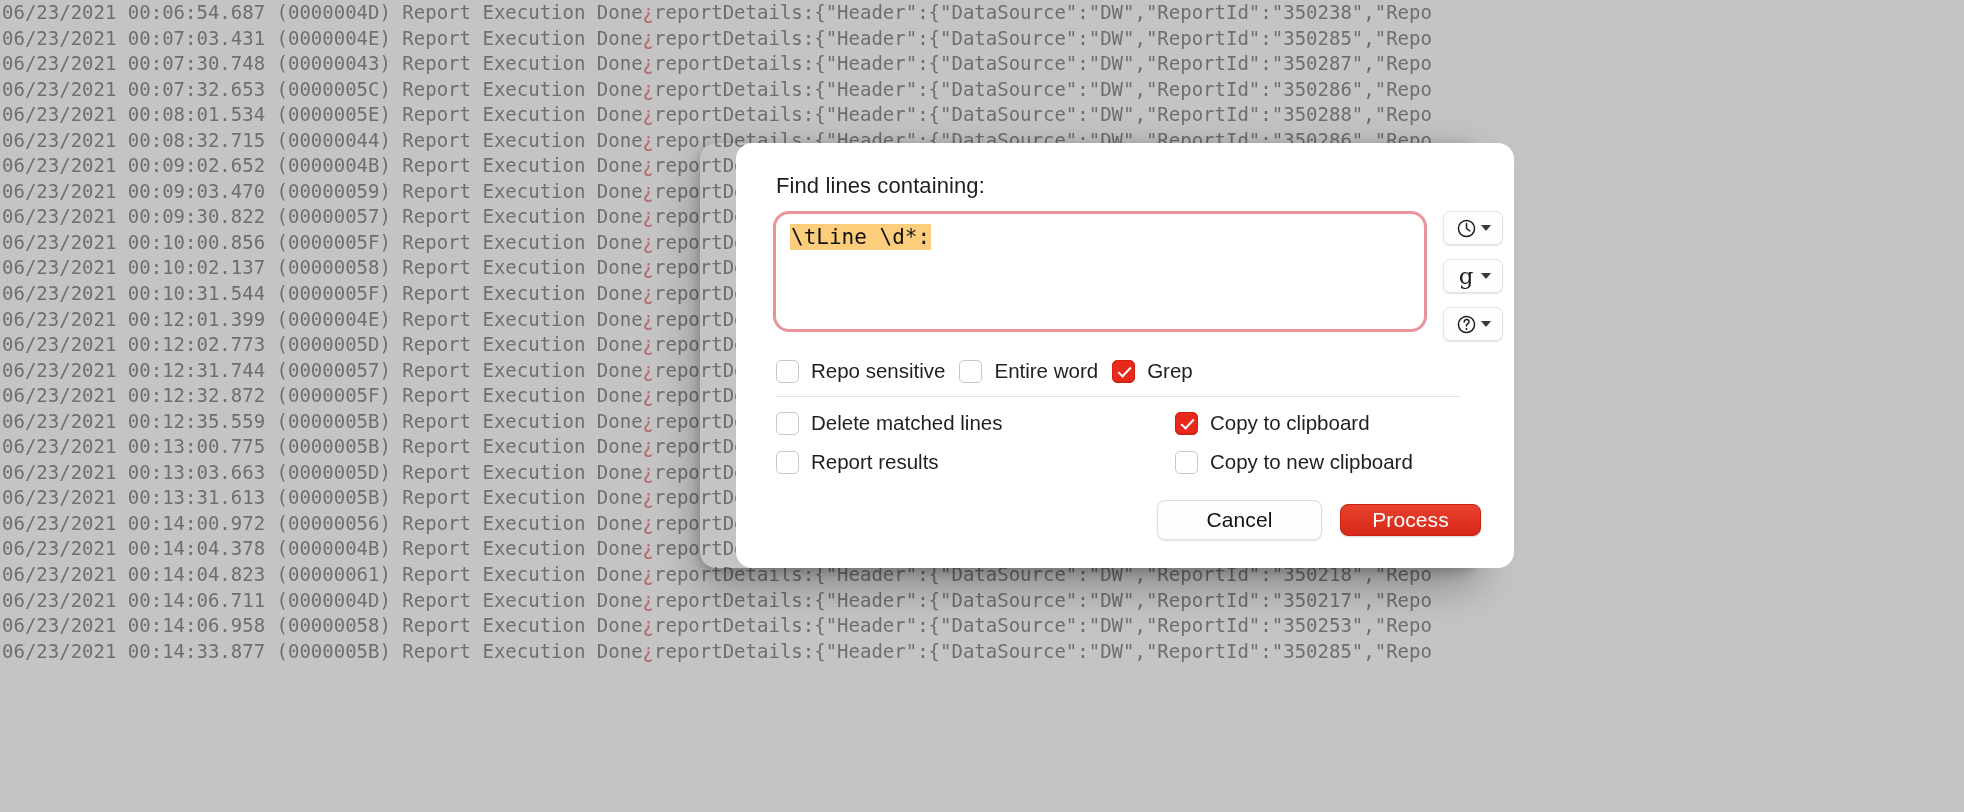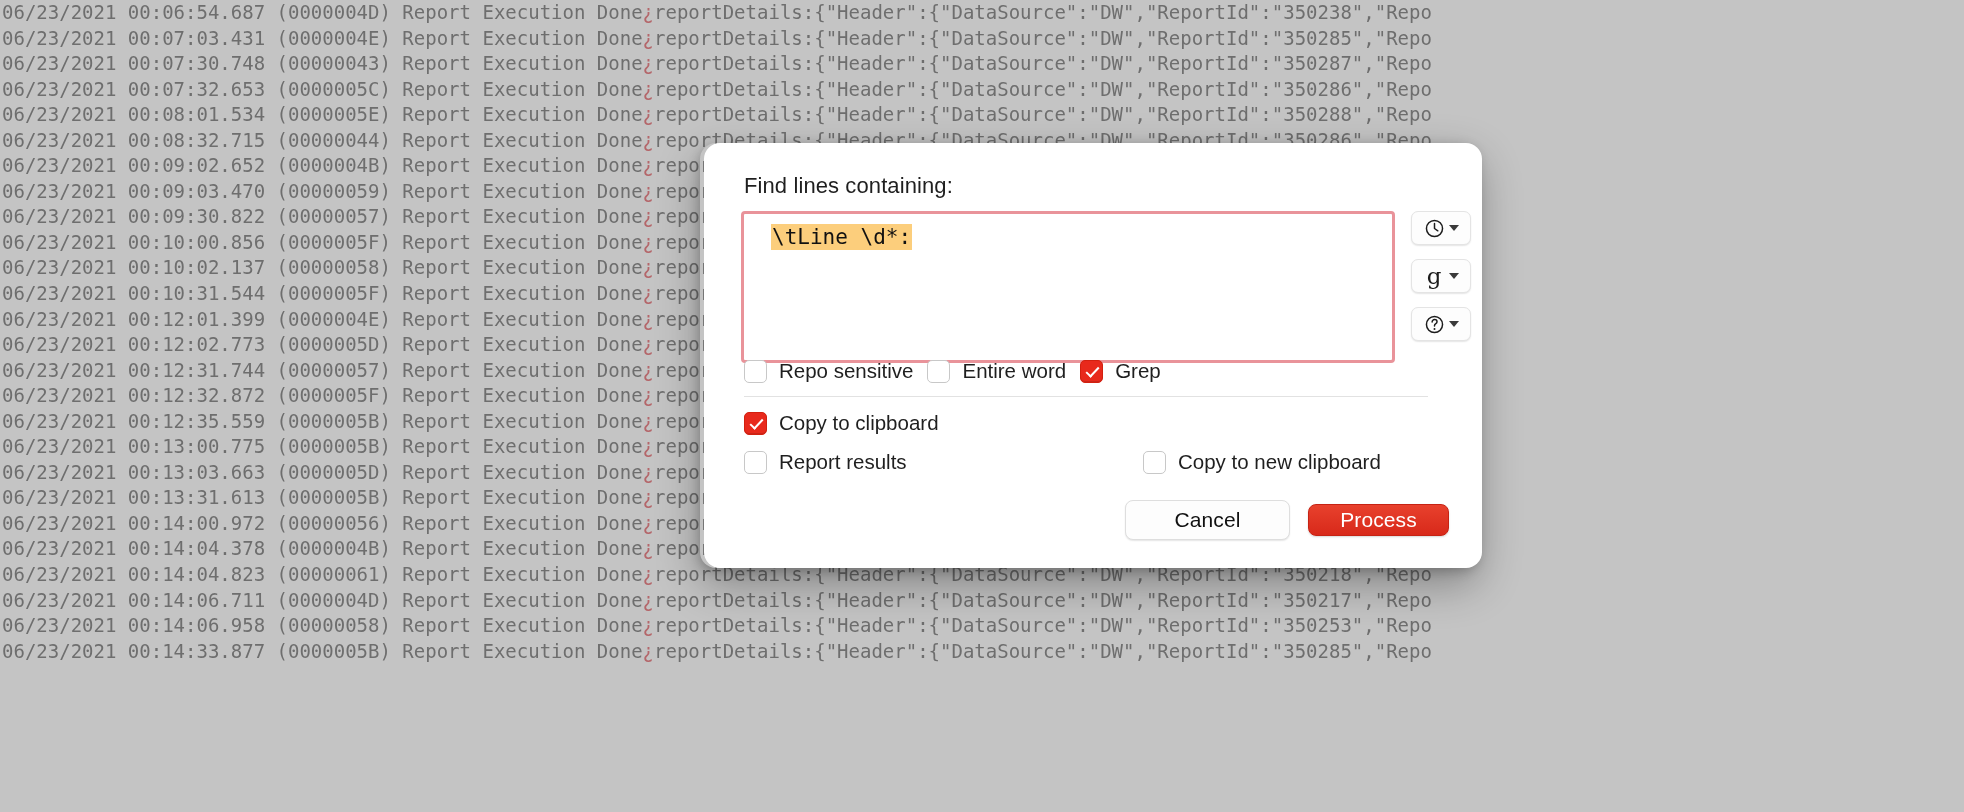--- a/index.html
+++ b/index.html
@@ -47,21 +47,21 @@
     width: 778px;
     height: 425px;
     border-radius: 16px;
     box-shadow: 0 16px 44px rgba(0,0,0,0.33), 0 3px 12px rgba(0,0,0,0.22);
     pointer-events: none;
   }
 
   
   .dialog {
     position: absolute;
-    left: 704px;
+    left: 736px;
     top: 143px;
     width: 778px;
     height: 425px;
     background: #ffffff;
     border-radius: 16px;
     box-sizing: border-box;
   }
 
   .dialog-title {
     position: absolute;
@@ -71,26 +71,26 @@
     color: #1f1f1f;
     letter-spacing: 0.1px;
   }
 
   
   .search-field {
     position: absolute;
     left: 37px;
     top: 68px;
     width: 654px;
-    height: 152px;
+    height: 121px;
     box-sizing: border-box;
     background: #ffffff;
     border: 3px solid #e9939a;
-    border-radius: 4px;
-    padding: 9px 27px;
+    border-radius: 16px;
+    padding: 9px 14px;
     overflow: hidden;
   }
   .search-value {
     display: inline;
     font-family: "DejaVu Sans Mono", "Liberation Mono", monospace;
     font-size: 21px;
     line-height: 28px;
     color: #111111;
     background: #fcce7c;
     box-decoration-break: clone;
@@ -333,20 +333,24 @@
         <div class="cb">
           <span class="box checked"></span>
           <span class="cb-label">Grep</span>
         </div>
       </div>
 
     <div class="divider"></div>
 
     <div class="cb-grid" id="options-grid">
         <div class="cb-grid-row">
+          <div class="cb cb-col-left">
+            <span class="box"></span>
+            <span class="cb-label">Delete matched lines</span>
+          </div>
           <div class="cb">
             <span class="box checked"></span>
             <span class="cb-label">Copy to clipboard</span>
           </div>
         </div>
         <div class="cb-grid-row">
           <div class="cb cb-col-left">
             <span class="box"></span>
             <span class="cb-label">Report results</span>
           </div>

